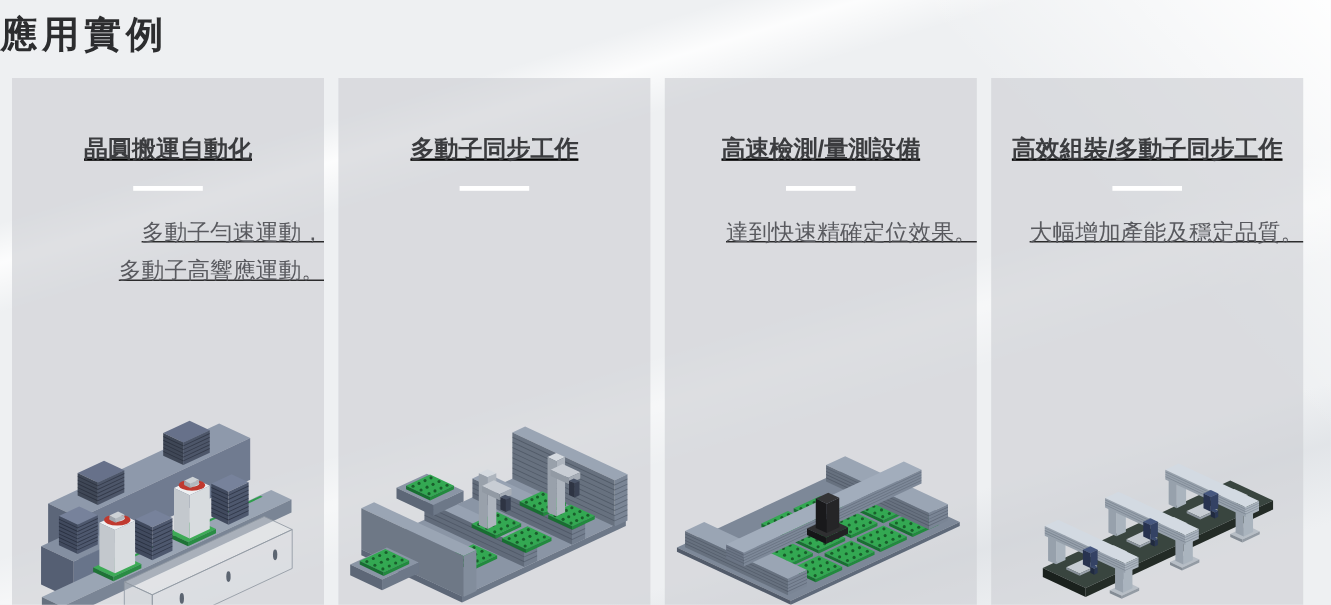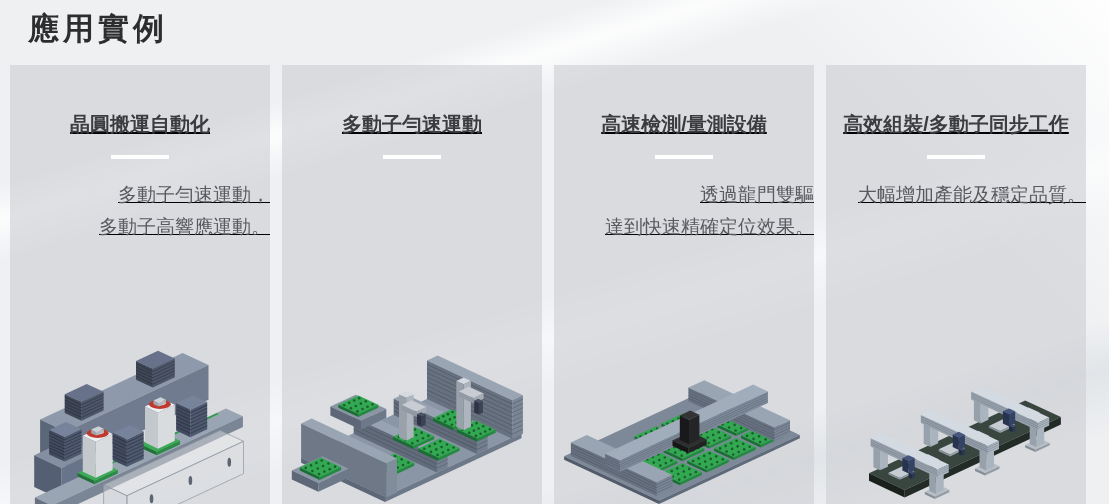--- a/index.html
+++ b/index.html
@@ -7,21 +7,21 @@
     width:1109px;height:504px;position:relative;overflow:hidden;
     font-family:"Liberation Sans","DejaVu Sans",sans-serif;
     background-color:#eef0f2;
     background-image:
       linear-gradient(226deg, rgba(255,255,255,.95) 0%, rgba(255,255,255,0) 22%),
       linear-gradient(163deg, rgba(255,255,255,0) 22%, rgba(255,255,255,.85) 26%, rgba(255,255,255,0) 31%),
       linear-gradient(163deg, rgba(255,255,255,0) 55%, rgba(255,255,255,.5) 60%, rgba(255,255,255,0) 66%),
       linear-gradient(163deg, rgba(223,226,230,0) 78%, rgba(223,226,230,.8) 84%, rgba(223,226,230,0) 92%);
   }
   .page-title{
-    position:absolute;left:28px;top:8px;margin:0;
+    position:absolute;left:0;top:8px;margin:0;
     font-size:31px;font-weight:bold;letter-spacing:4px;
     color:var(--title-color,#2c2d2f);
   }
   .cards{position:absolute;left:10px;top:65px;display:flex;gap:12px;}
   .card{
     width:260px;height:481px;position:relative;
     background:rgba(205,207,211,0.62);
     text-decoration:underline;
   }
   .card-title{
@@ -169,21 +169,21 @@
         <polygon points="111.9,183.7 228.5,129.3 205.2,118.4 88.6,172.9" fill="#e9ecef" fill-opacity="0.42" stroke="#8f97a1" stroke-width="0.7"></polygon>
         <polygon points="111.9,216.1 228.5,161.7 228.5,129.3 111.9,183.7" fill="#dde1e5" fill-opacity="0.42" stroke="#8f97a1" stroke-width="0.7"></polygon>
         <polygon points="111.9,216.1 88.6,205.3 88.6,172.9 111.9,183.7" fill="#cfd4d9" fill-opacity="0.42" stroke="#8f97a1" stroke-width="0.7"></polygon>
         <ellipse cx="136.512" cy="186.6576" rx="1.8" ry="4.5" fill="rgba(60,70,85,.8)"></ellipse>
         <ellipse cx="175.392" cy="168.5136" rx="1.8" ry="4.5" fill="rgba(60,70,85,.8)"></ellipse>
         <ellipse cx="214.272" cy="150.36960000000002" rx="1.8" ry="4.5" fill="rgba(60,70,85,.8)"></ellipse>
       </svg>
   </article>
 
   <article class="card">
-    <h2 class="card-title">多動子勻速運動</h2>
+    <h2 class="card-title">多動子同步工作</h2>
     <div class="divider"></div>
     <svg class="illus" width="250" height="230" viewBox="0 0 250 230">
         <polygon points="98.0,184.8 234.5,121.1 150.6,81.9 14.1,145.7" fill="#8a95a5"></polygon>
         <polygon points="98.0,190.0 234.5,126.3 234.5,121.1 98.0,184.8" fill="#6d7888"></polygon>
         <polygon points="98.0,190.0 14.1,150.8 14.1,145.7 98.0,184.8" fill="#5d6777"></polygon>
         <polygon points="225.2,88.2 235.9,83.2 150.6,43.5 140.0,48.4" fill="#9aa5b4"></polygon>
         <polygon points="225.2,126.7 235.9,121.7 235.9,83.2 225.2,88.2" fill="#7a8595"></polygon>
         <polygon points="225.2,126.7 140.0,86.9 140.0,48.4 225.2,88.2" fill="#67717f"></polygon>
         <polygon points="225.2,122.4 235.9,117.5 235.9,116.7 225.2,121.7" fill="rgba(40,48,60,.35)"></polygon>
         <polygon points="225.2,122.4 140.0,82.6 140.0,81.9 225.2,121.7" fill="rgba(40,48,60,.35)"></polygon>
@@ -351,21 +351,20 @@
         <circle cx="85.5125" cy="92.40510000000002" r="1.3" fill="rgba(8,45,18,.6)"></circle>
         <circle cx="78.85249999999999" cy="89.29710000000001" r="1.3" fill="rgba(8,45,18,.6)"></circle>
         <circle cx="72.1925" cy="86.18910000000001" r="1.3" fill="rgba(8,45,18,.6)"></circle>
       </svg>
   </article>
 
   <article class="card">
     <h2 class="card-title">高速檢測/量測設備</h2>
     <div class="divider"></div>
     <p class="desc">
-      <span>透過龍門雙驅</span>
       <span>達到快速精確定位效果。</span>
     </p>
     <svg class="illus" width="250" height="230" viewBox="0 0 250 230">
         <polygon points="100.0,188.6 240.8,122.9 145.9,78.6 5.1,144.3" fill="#7d8898"></polygon>
         <polygon points="100.0,192.0 240.8,126.3 240.8,122.9 100.0,188.6" fill="#5f6a7a"></polygon>
         <polygon points="100.0,192.0 5.1,147.7 5.1,144.3 100.0,188.6" fill="#525b6a"></polygon>
         <polygon points="120.8,170.5 142.8,160.2 123.3,151.0 101.2,161.3" fill="#33a852"></polygon>
         <polygon points="120.8,173.2 142.8,162.9 142.8,160.2 120.8,170.5" fill="#228a3e"></polygon>
         <polygon points="120.8,173.2 101.2,164.0 101.2,161.3 120.8,170.5" fill="#186f31"></polygon>
         <circle cx="120.298" cy="167.6492" r="1.3" fill="rgba(8,45,18,.6)"></circle>

